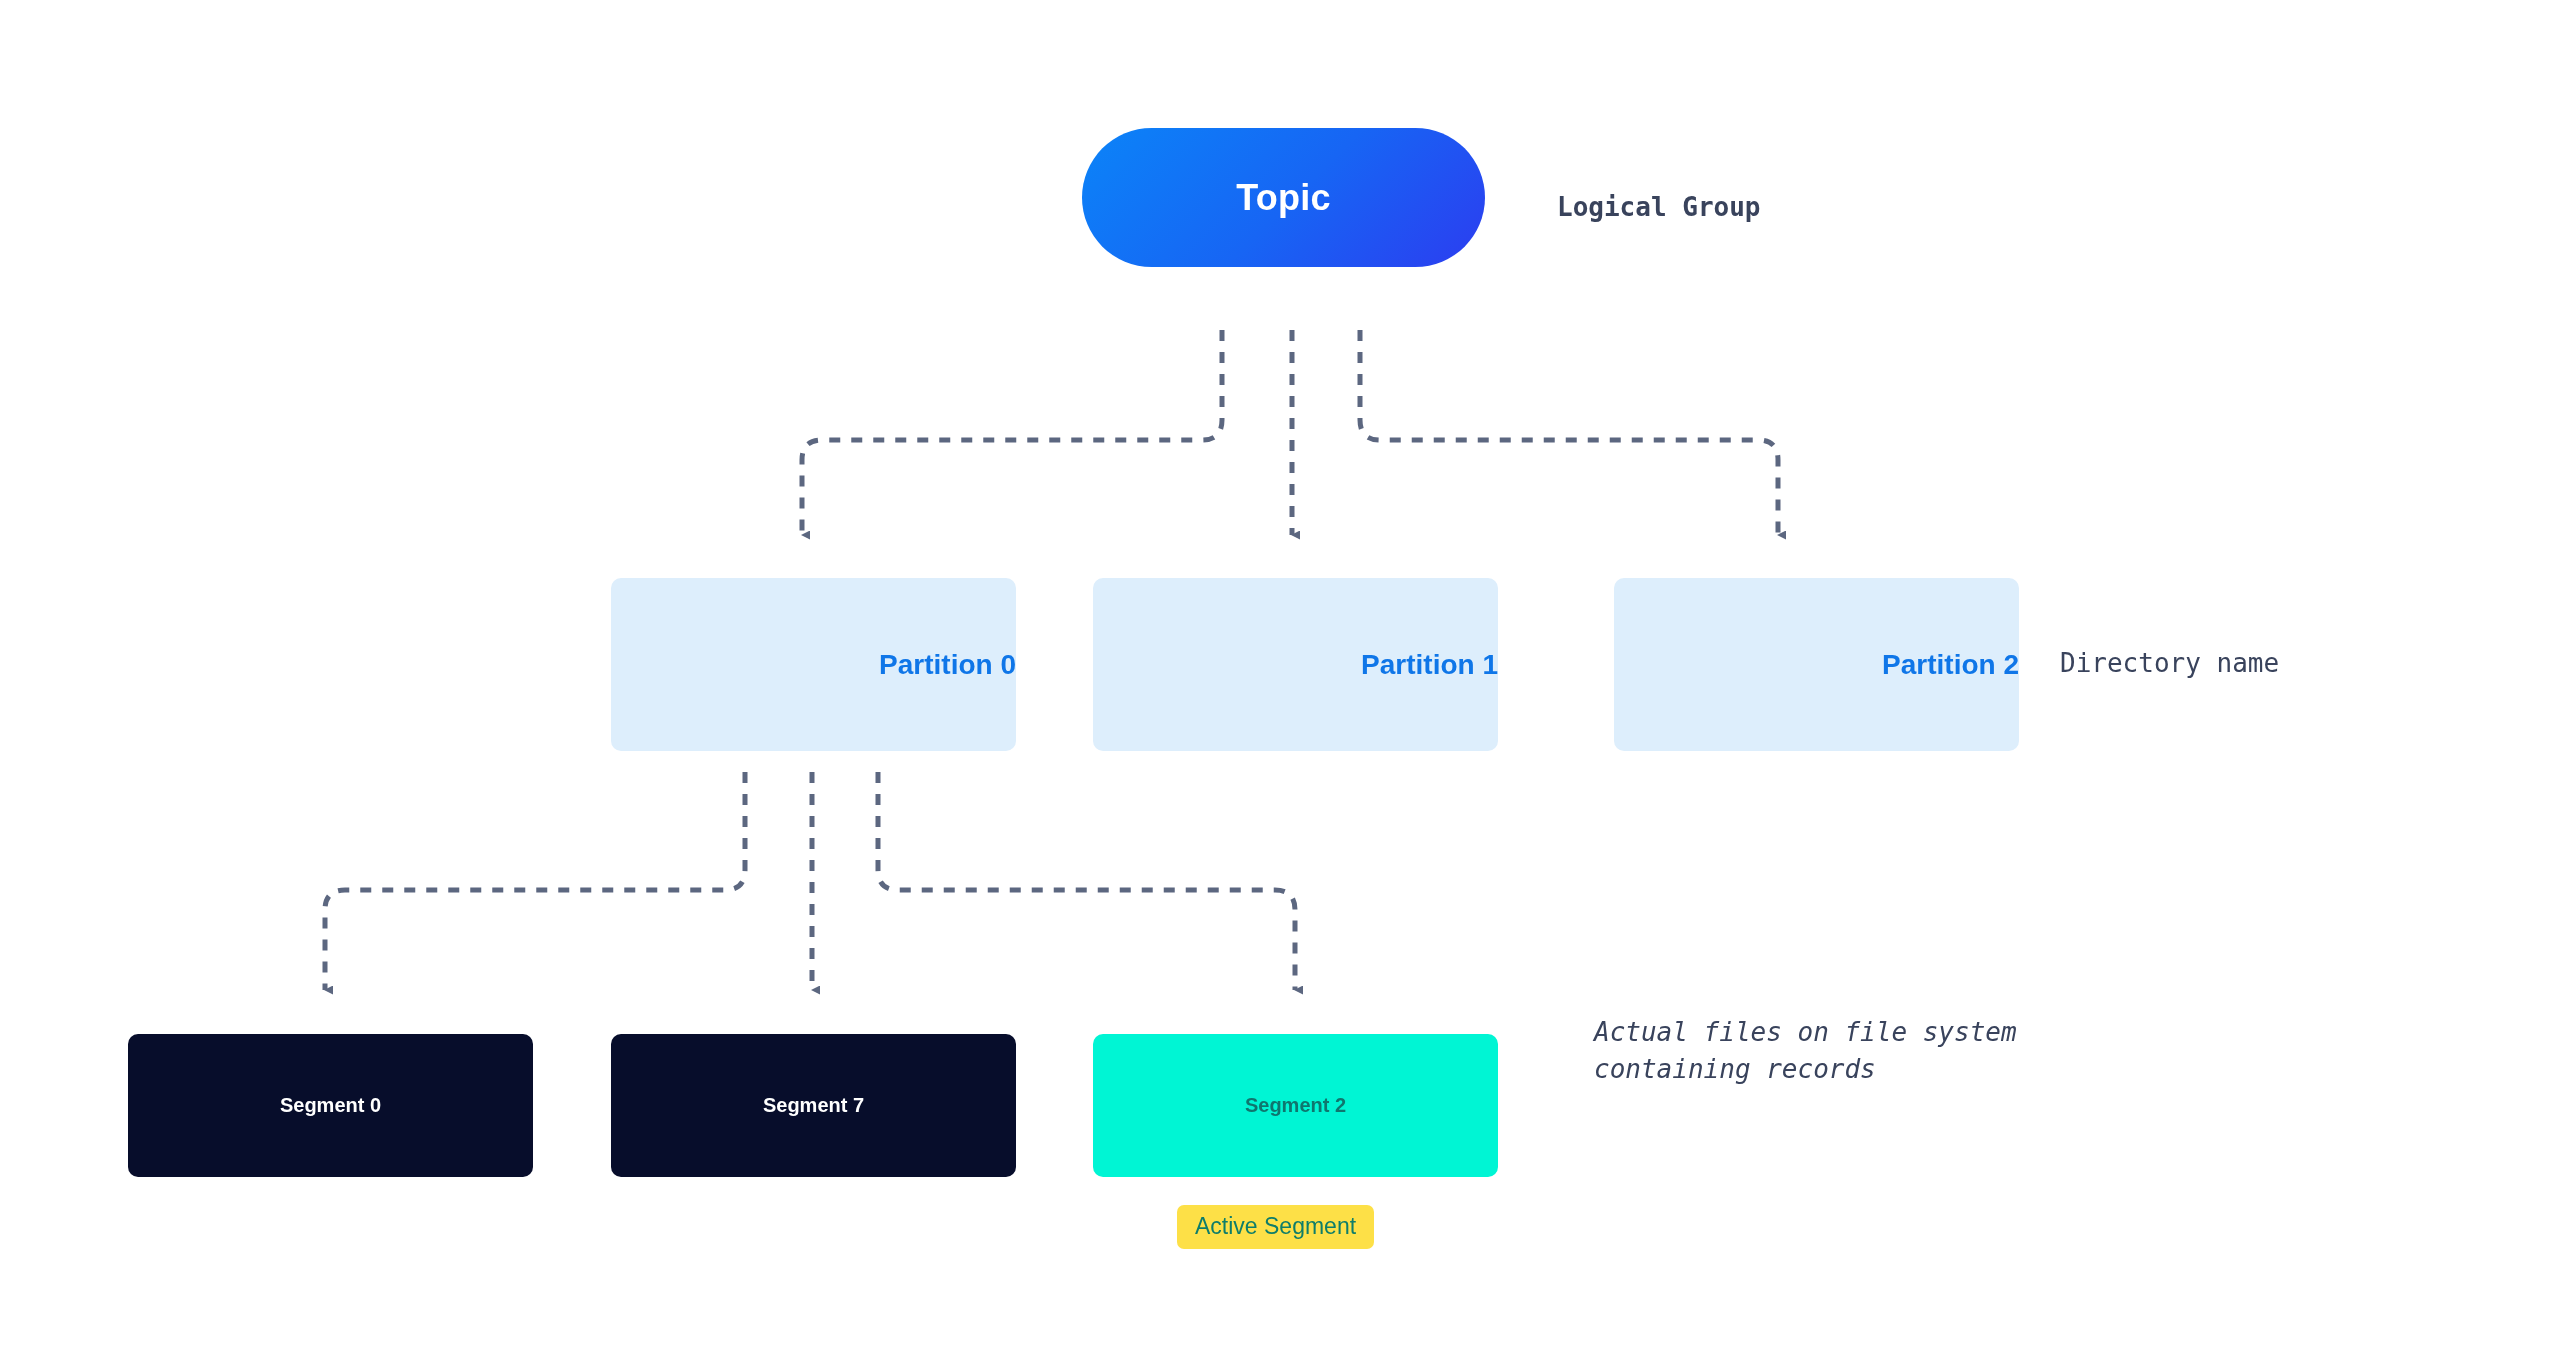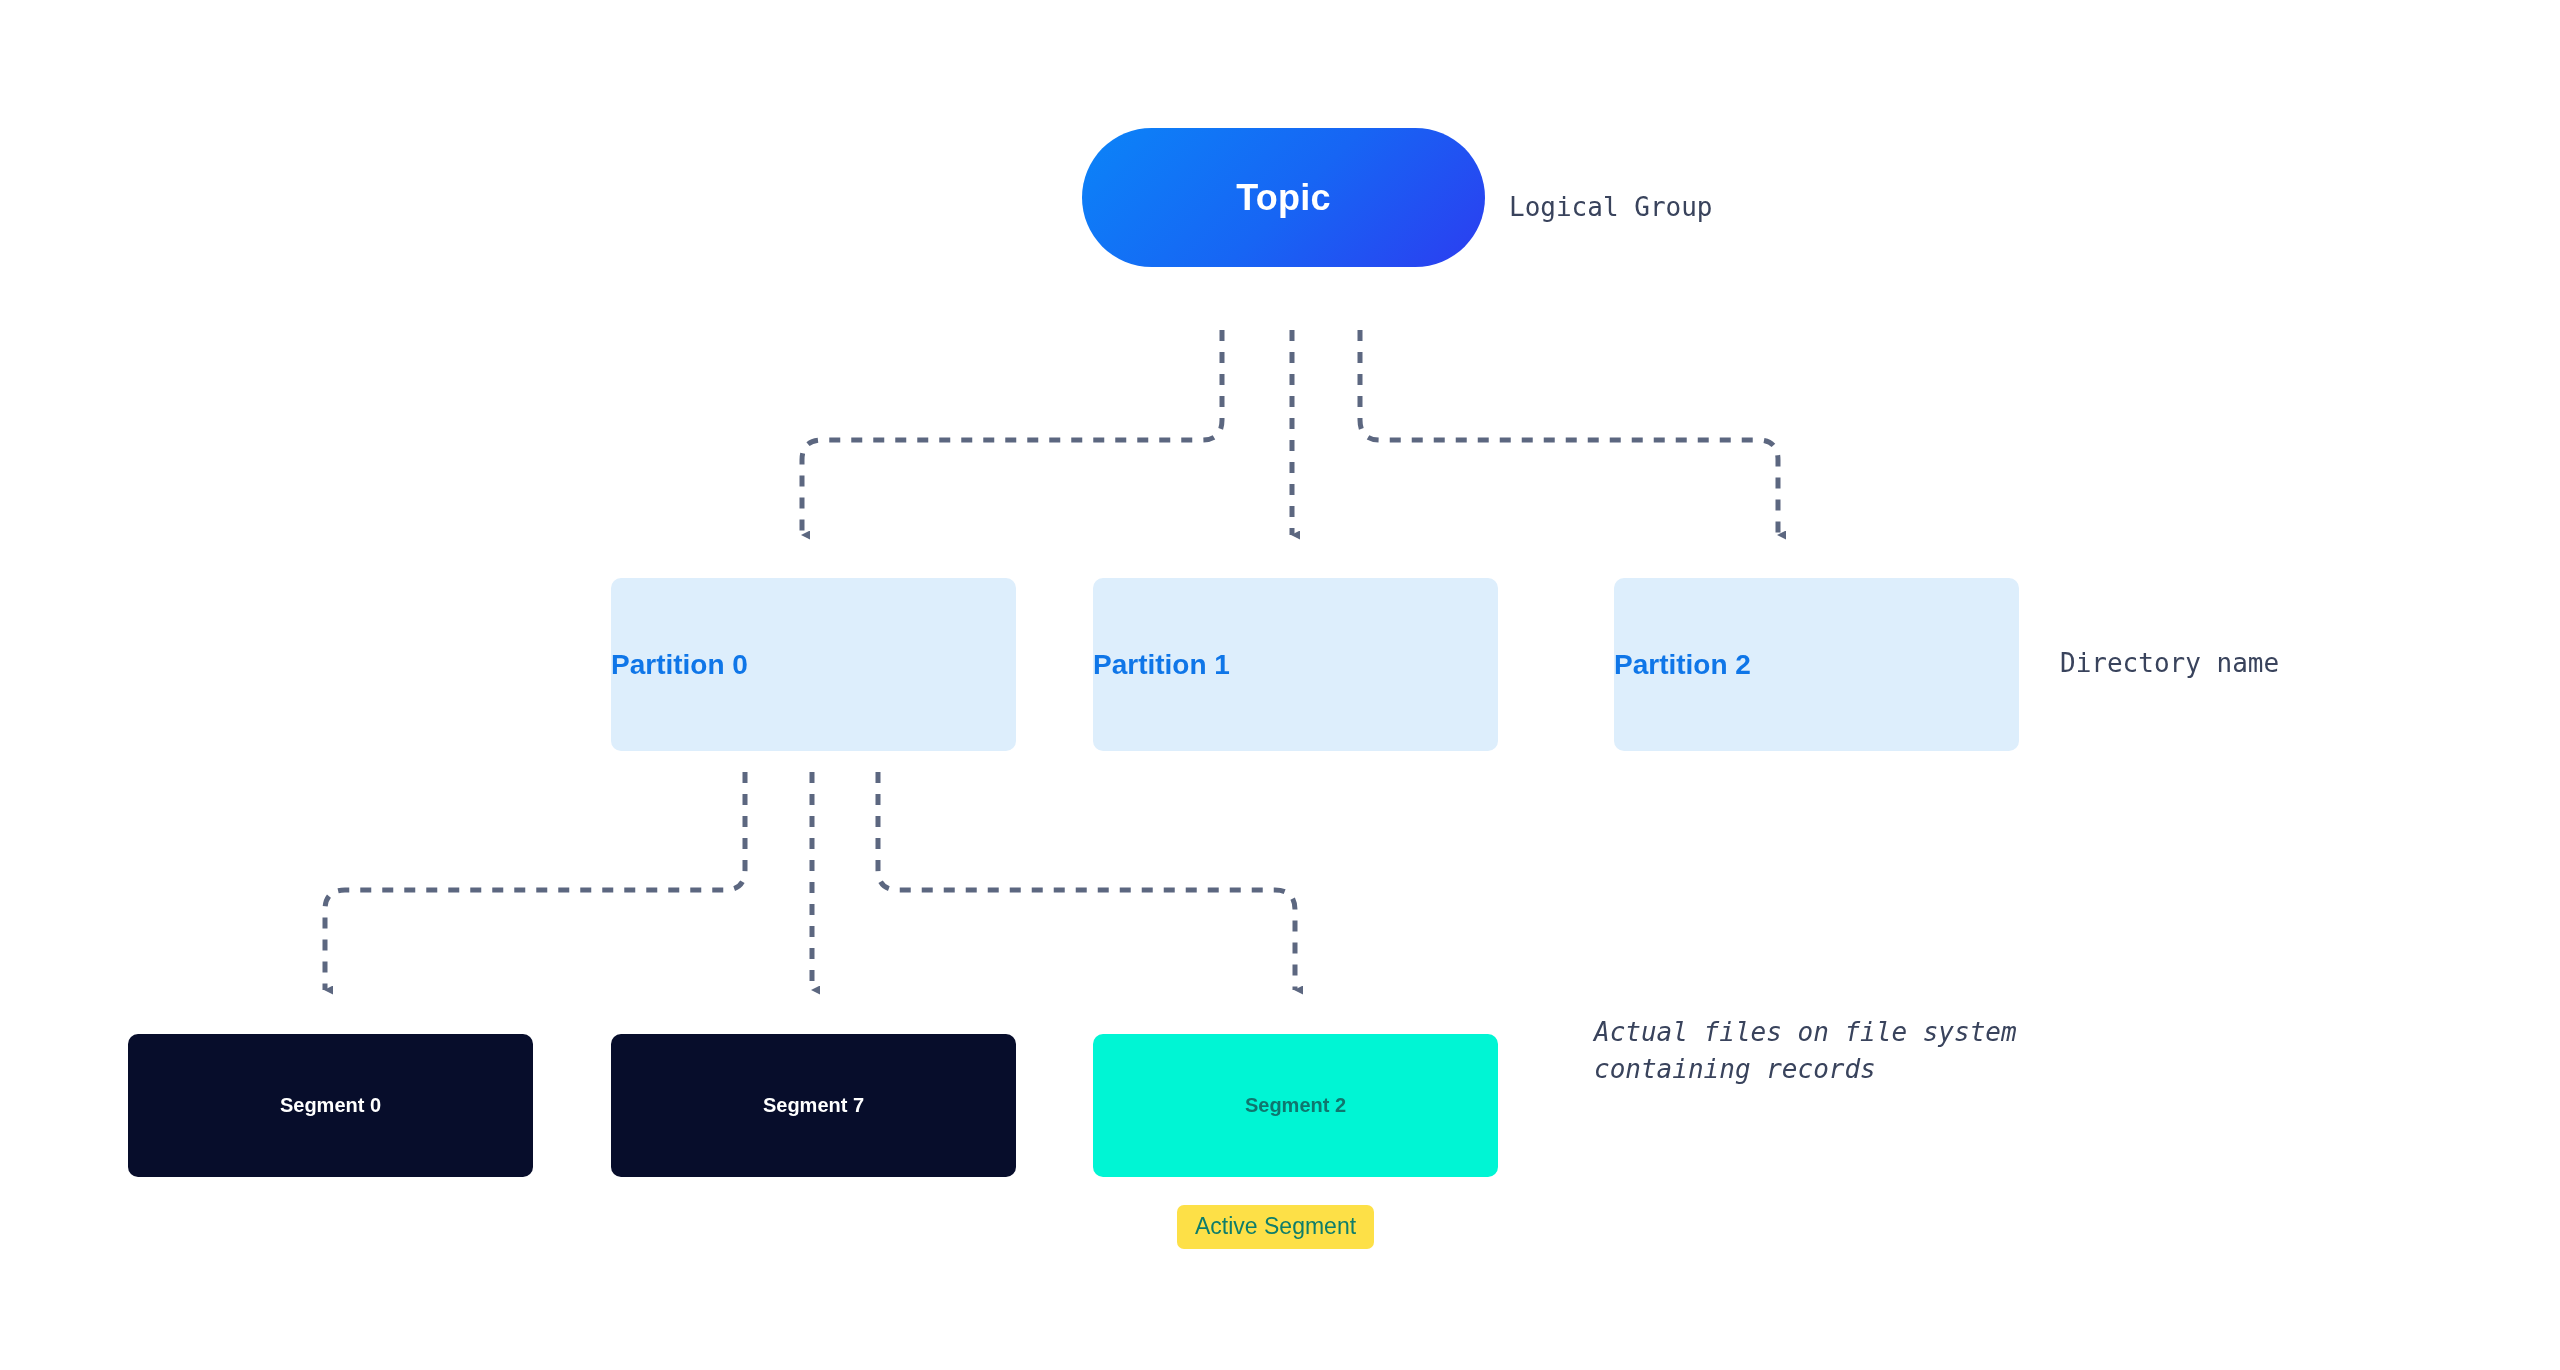--- a/index.html
+++ b/index.html
@@ -56,21 +56,21 @@
   
   .partition-node {
     position: absolute;
     top: 578px;
     width: 405px;
     height: 173px;
     border-radius: 10px;
     background: #ddeefc;
     display: flex;
     align-items: center;
-    justify-content: flex-start;
+    justify-content: flex-end;
   }
   .partition-node.p0 { left: 611px; }
   .partition-node.p1 { left: 1093px; }
   .partition-node.p2 { left: 1576px; margin-left: 38px; }
   .partition-label {
     color: #0f76e8;
     font-size: 28px;
     font-weight: 700;
   }
 
@@ -112,21 +112,21 @@
 
   
   .annotation {
     position: absolute;
     font-family: "DejaVu Sans Mono", "Liberation Mono", monospace;
     color: #39435c;
     font-size: 26px;
     line-height: 1.42;
     white-space: pre-line;
   }
-  .annotation.topic-note     { left: 1509px; top: 189px; }
+  .annotation.topic-note     { left: 1557px; top: 189px; font-weight: bold; }
   .annotation.partition-note { left: 2060px; top: 645px; }
   .annotation.segment-note   { left: 1594px; top: 1014px; font-style: italic; }
 </style>
 </head>
 <body>
 
 <div id="diagram-canvas">
 
   <svg id="connector-layer" viewBox="0 0 2560 1370" width="2560" height="1370" xmlns="http://www.w3.org/2000/svg">
     <defs>

